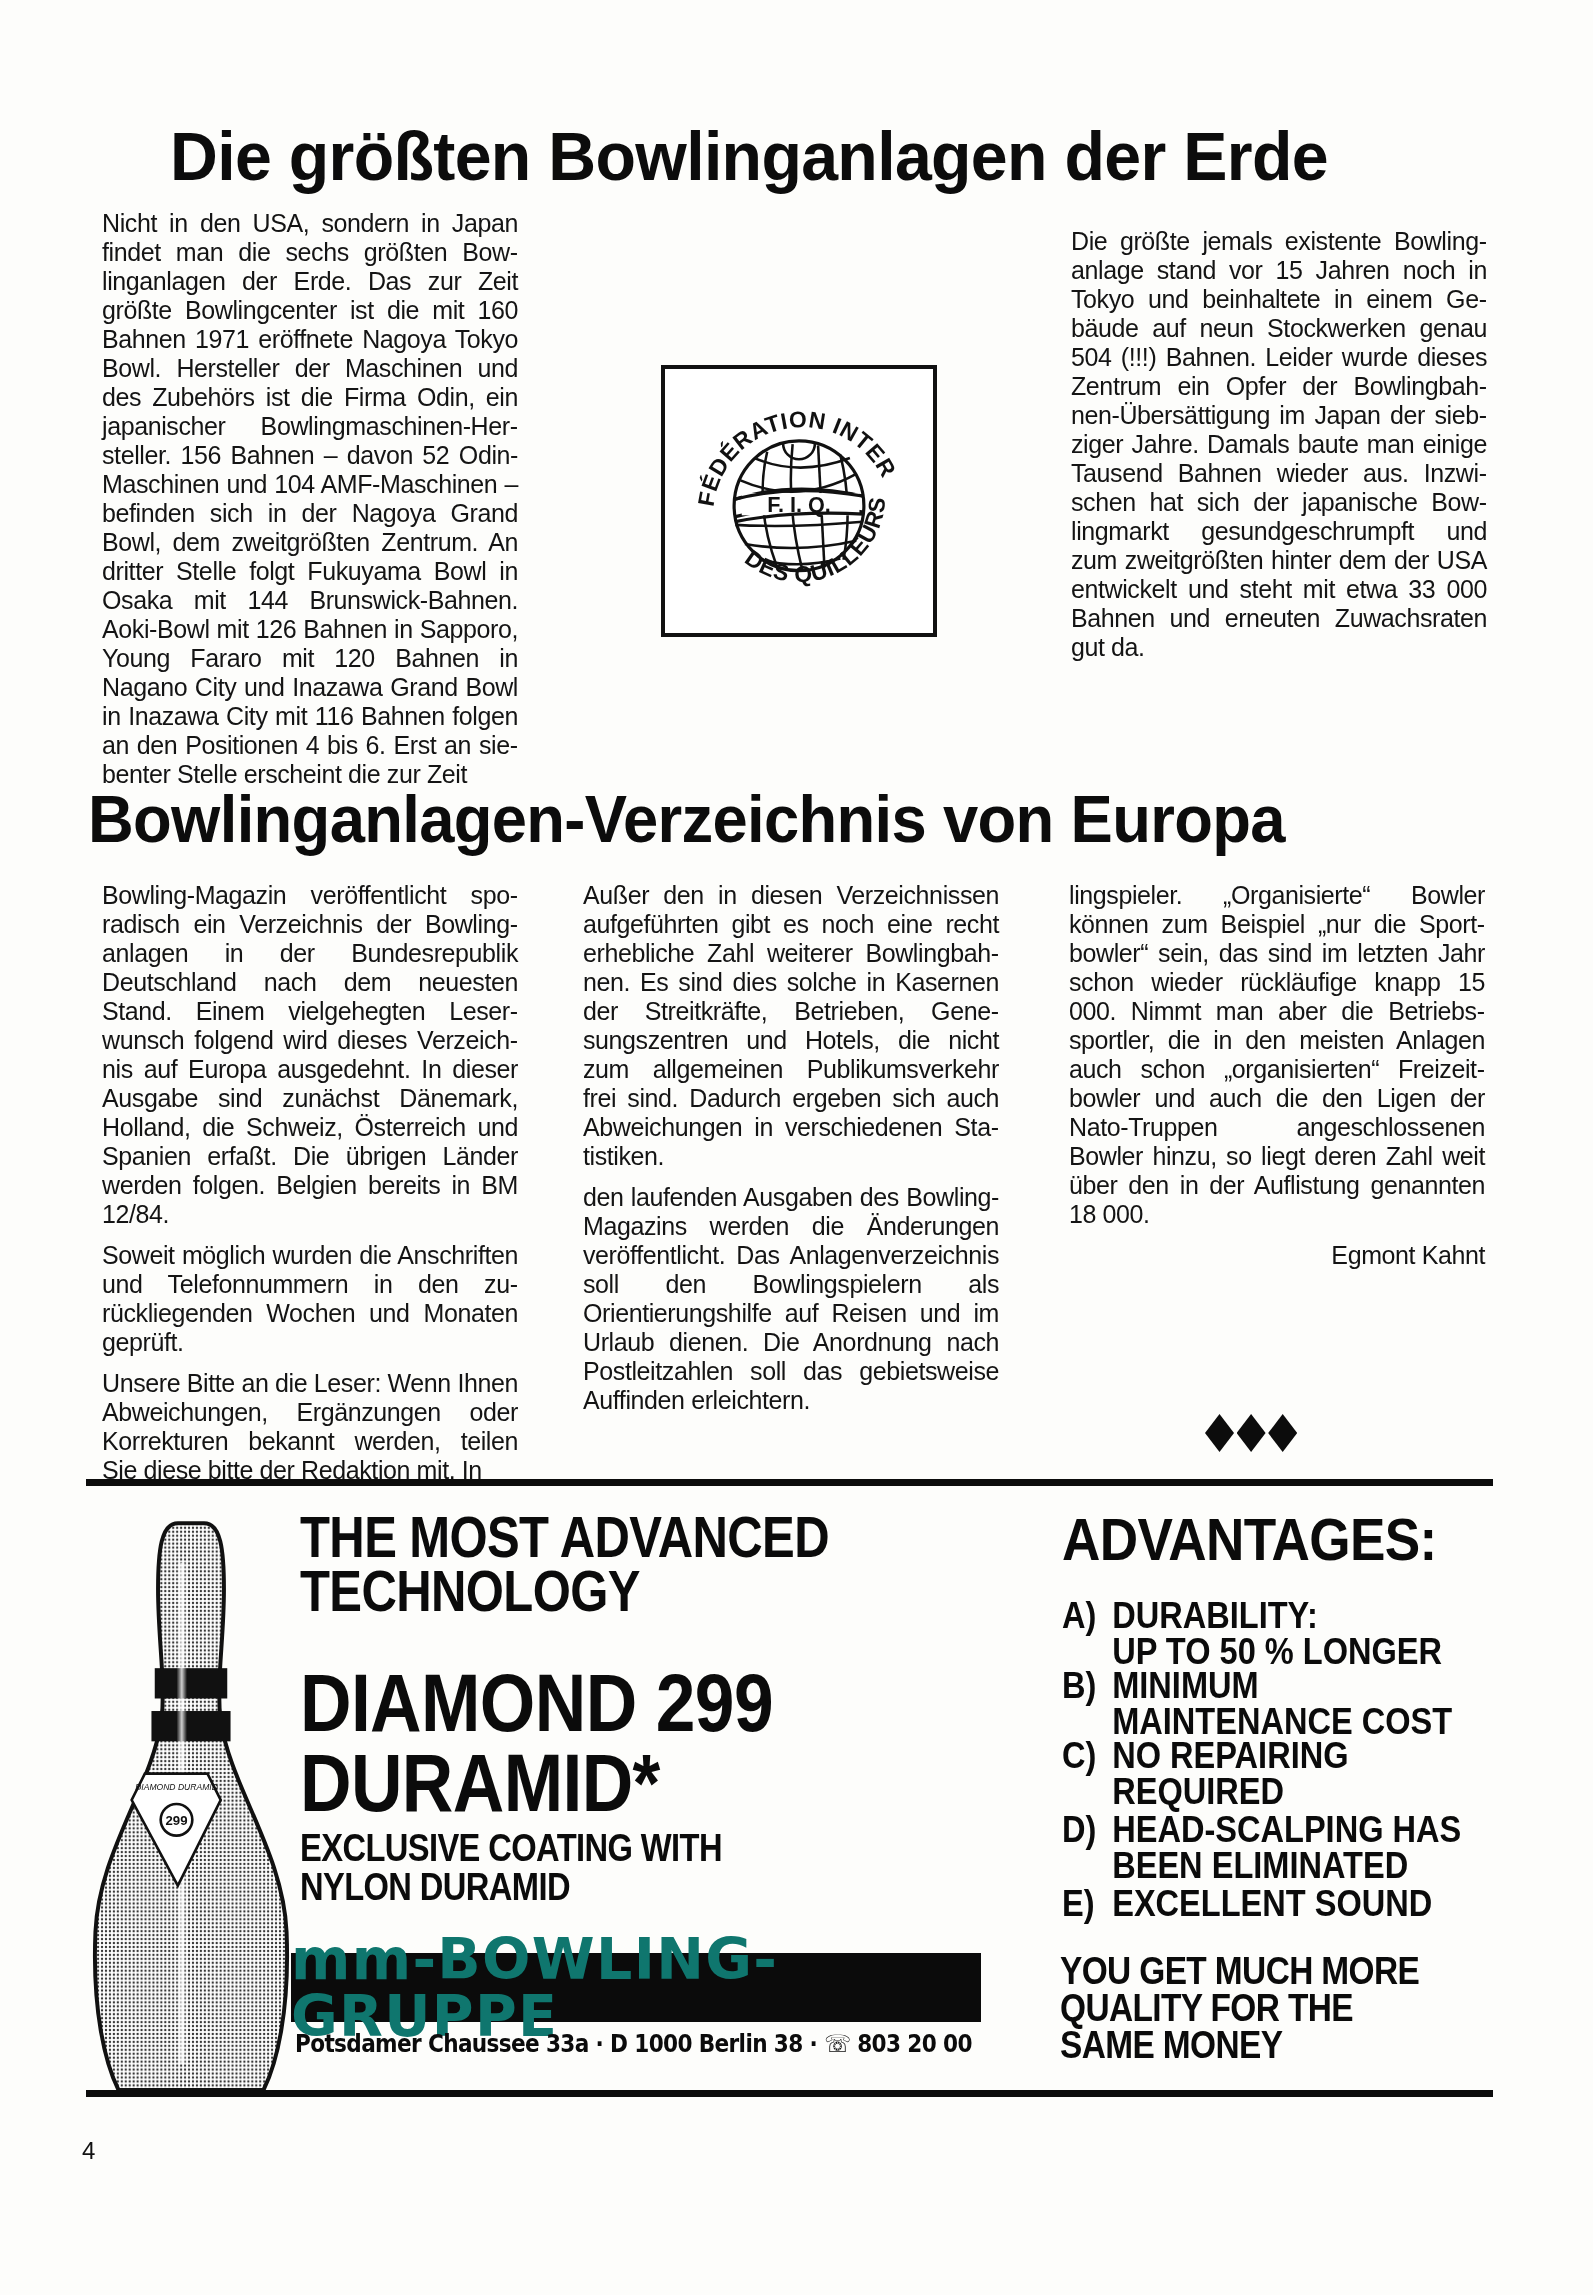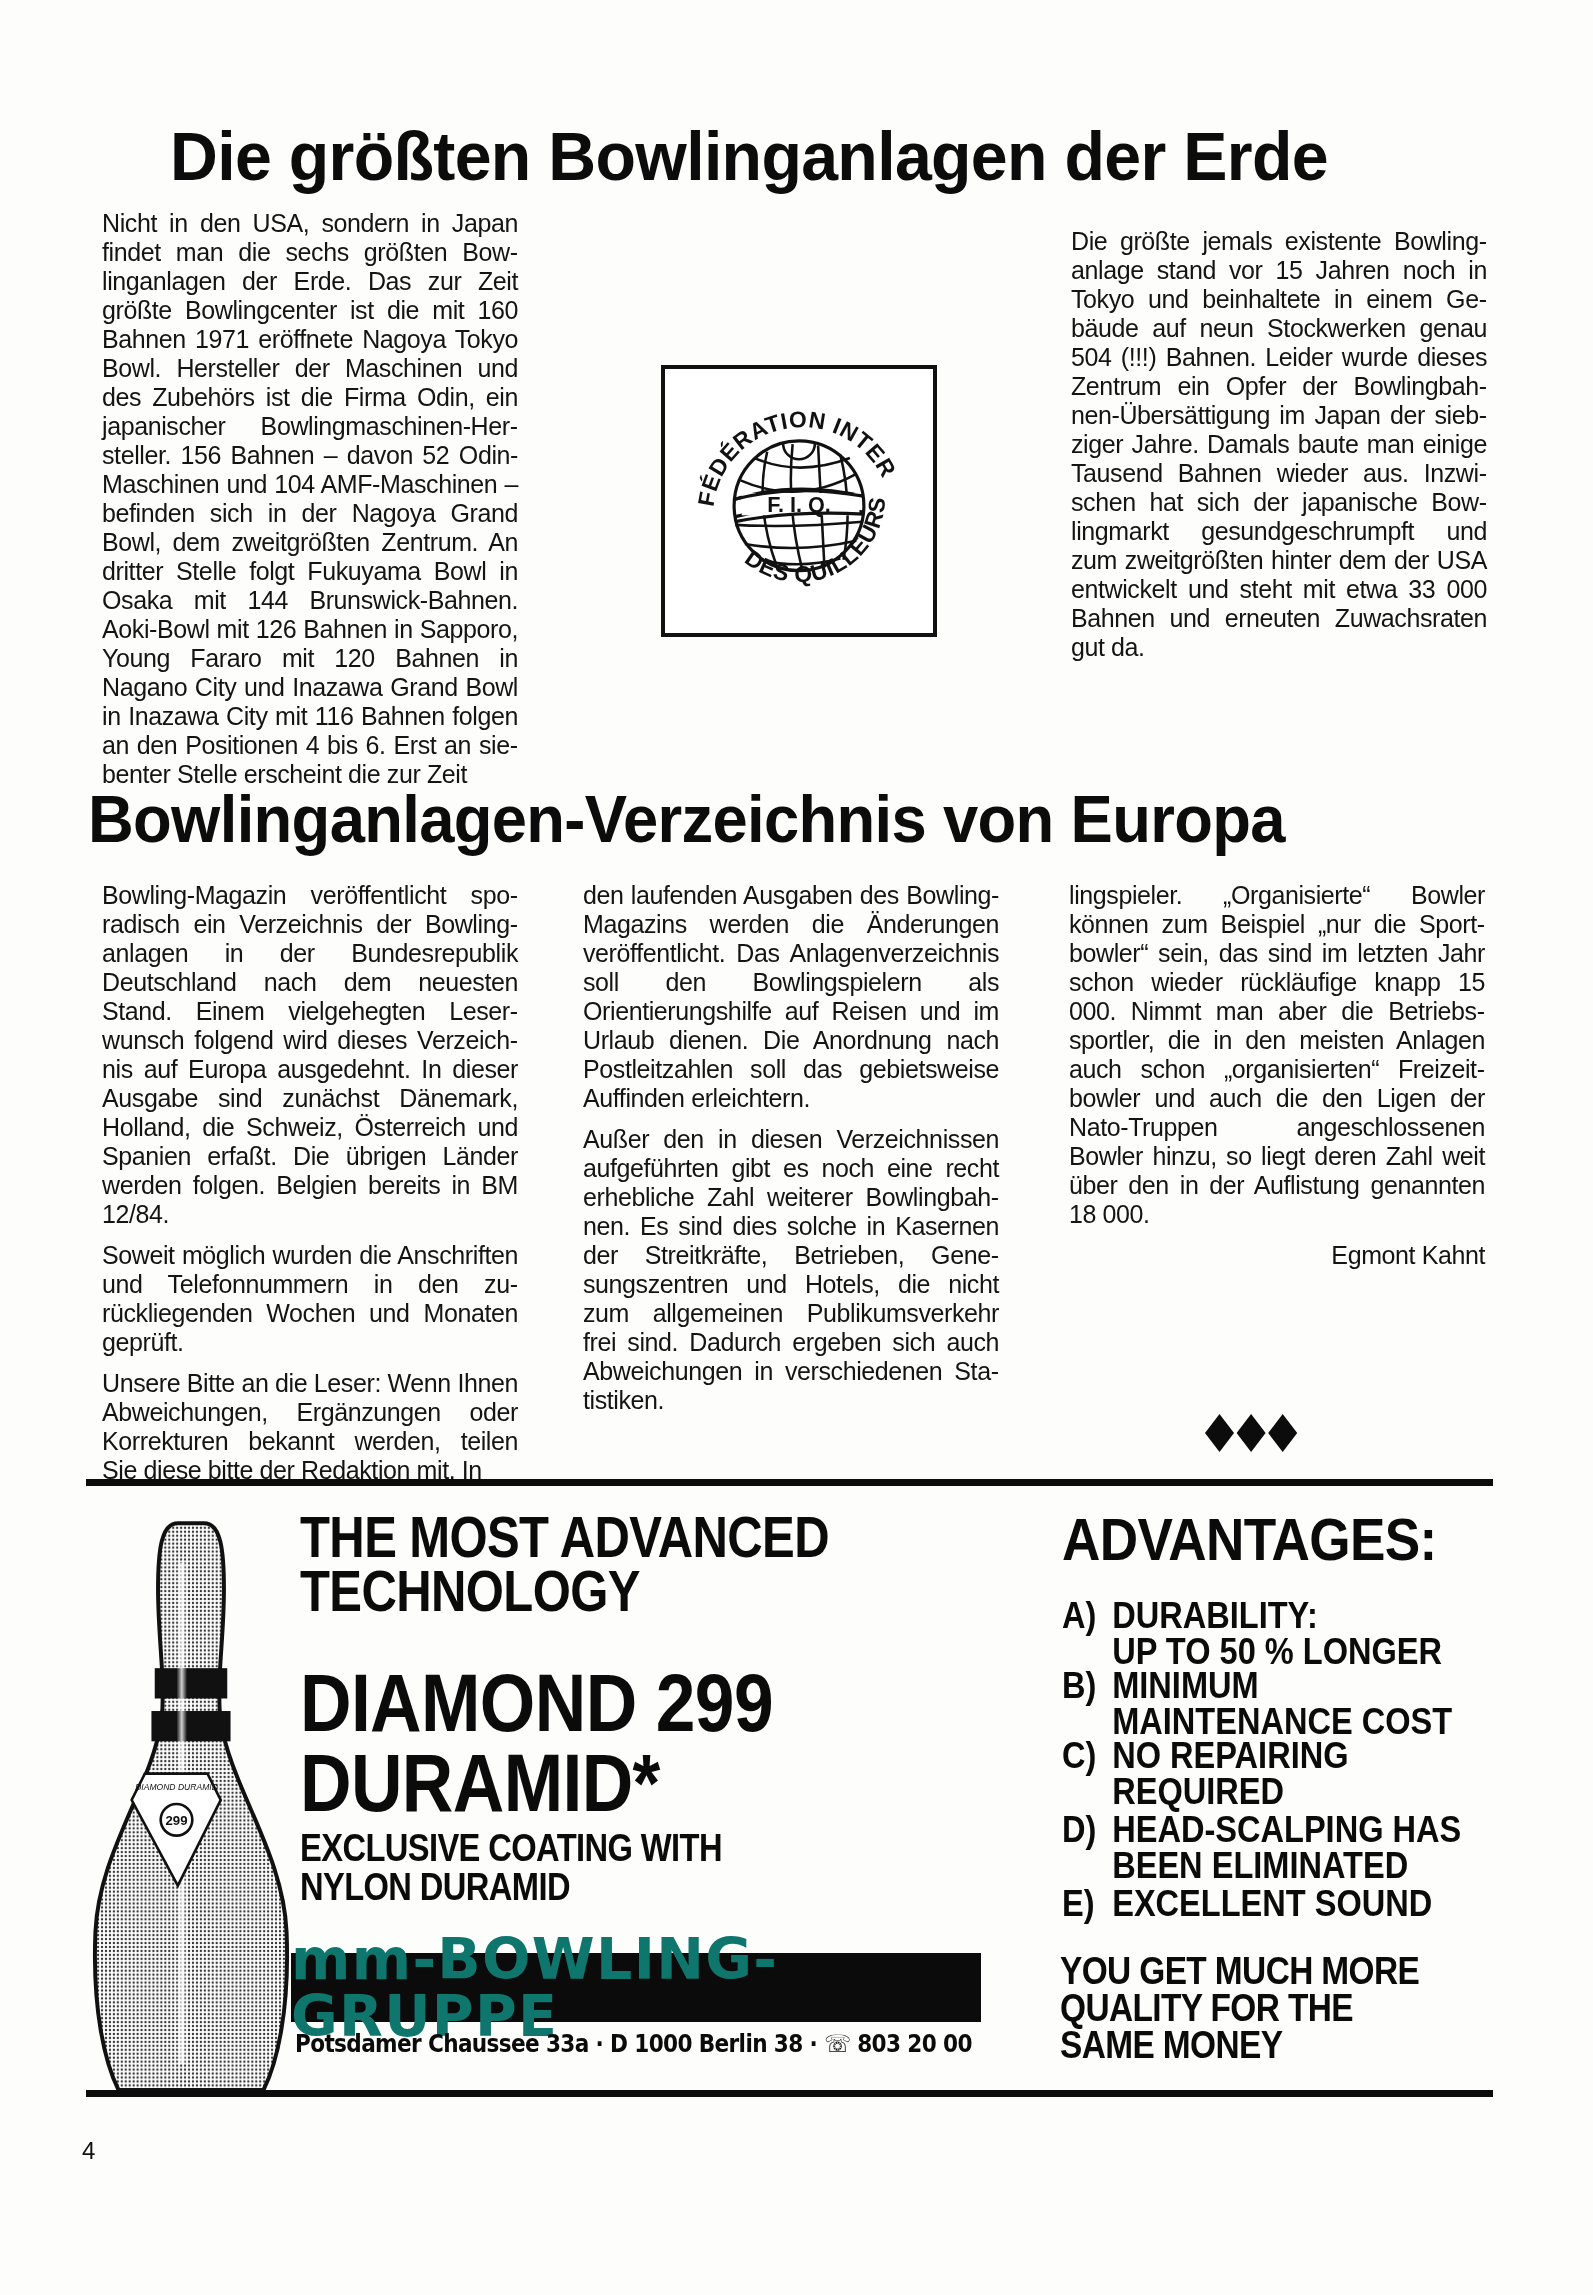--- a/index.html
+++ b/index.html
@@ -126,22 +126,22 @@
 </div>
 
 <div id="h2" class="abs headline">Bowlinganlagen-Verzeichnis von Europa</div>
 
 <div id="a2c1" class="col">
   <p>Bowling-Magazin veröffentlicht spo­radisch ein Verzeichnis der Bowling­anlagen in der Bundesrepublik Deutschland nach dem neuesten Stand. Einem vielgehegten Leser­wunsch folgend wird dieses Verzeich­nis auf Europa ausgedehnt. In dieser Ausgabe sind zunächst Dänemark, Holland, die Schweiz, Österreich und Spanien erfaßt. Die übrigen Länder werden folgen. Belgien bereits in BM 12/84.</p>
   <p>Soweit möglich wurden die Anschrif­ten und Telefonnummern in den zu­rückliegenden Wochen und Monaten geprüft.</p>
   <p>Unsere Bitte an die Leser: Wenn Ihnen Abweichungen, Ergänzungen oder Korrekturen bekannt werden, teilen Sie diese bitte der Redaktion mit. In</p>
 </div>
 <div id="a2c2" class="col">
+  <p>Außer den in diesen Verzeichnissen aufgeführten gibt es noch eine recht erhebliche Zahl weiterer Bowlingbah­nen. Es sind dies solche in Kasernen der Streitkräfte, Betrieben, Gene­sungszentren und Hotels, die nicht zum allgemeinen Publikumsverkehr frei sind. Dadurch ergeben sich auch Abweichungen in verschiedenen Sta­tistiken.</p>
   <p>den laufenden Ausgaben des Bow­ling-Magazins werden die Änderun­gen veröffentlicht. Das Anlagenver­zeichnis soll den Bowlingspielern als Orientierungshilfe auf Reisen und im Urlaub dienen. Die Anordnung nach Postleitzahlen soll das gebietsweise Auffinden erleichtern.</p>
-  <p>Außer den in diesen Verzeichnissen aufgeführten gibt es noch eine recht erhebliche Zahl weiterer Bowlingbah­nen. Es sind dies solche in Kasernen der Streitkräfte, Betrieben, Gene­sungszentren und Hotels, die nicht zum allgemeinen Publikumsverkehr frei sind. Dadurch ergeben sich auch Abweichungen in verschiedenen Sta­tistiken.</p>
 </div>
 <div id="a2c3" class="col">
   <p>lingspieler. „Organisierte“ Bowler können zum Beispiel „nur die Sport­bowler“ sein, das sind im letzten Jahr schon wieder rückläufige knapp 15 000. Nimmt man aber die Betriebs­sportler, die in den meisten Anlagen auch schon „organisierten“ Freizeit­bowler und auch die den Ligen der Nato-Truppen angeschlossenen Bowler hinzu, so liegt deren Zahl weit über den in der Auflistung genannten 18 000.</p>
   <p class="sig">Egmont Kahnt</p>
 </div>
 
 <div id="diamonds" class="abs">
   <div class="diamond"></div>
   <div class="diamond"></div>
   <div class="diamond"></div>

